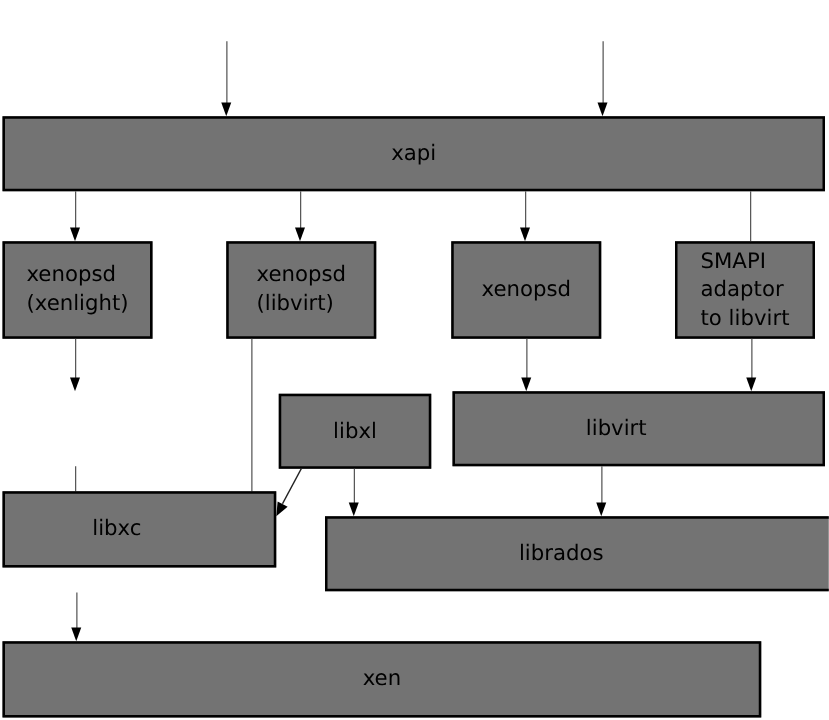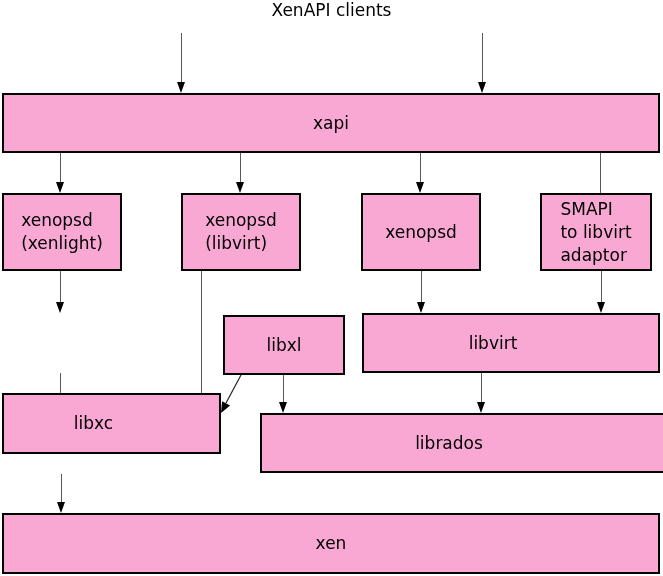--- a/index.html
+++ b/index.html
@@ -18,21 +18,21 @@
   .title{
     position:absolute;
     left:0; top:1; width:663px;
     text-align:center;
     font-size:17px;
     line-height:20px;
   }
   .node{
     position:absolute;
     box-sizing:border-box;
-    background:#f9a8d4;
+    background:#737373;
     border:2px solid #000000;
     display:flex;
     align-items:center;
     justify-content:center;
     font-size:17px;
     line-height:23px;
     text-align:center;
   }
   .node .multiline{
     text-align:left;
@@ -53,21 +53,20 @@
   }
   .diag{
     position:absolute;
   }
 </style>
 </head>
 <body>
 
 <div id="canvas">
 
-  <div class="title">XenAPI clients</div>
 
   <div class="vline" style="left:181px;top:33px;height:51px"></div>
   <div class="ah" style="left:177px;top:82px"></div>
   <div class="vline" style="left:482px;top:33px;height:51px"></div>
   <div class="ah" style="left:478px;top:82px"></div>
 
   <div class="node" style="left:2px;top:93px;width:658px;height:60px">
     <span>xapi</span>
   </div>
 
@@ -92,22 +91,22 @@
     </div>
   </div>
   <div class="node" style="left:361px;top:193px;width:120px;height:78px">
     <div class="multiline">
       <div>xenopsd</div>
     </div>
   </div>
   <div class="node" style="left:540px;top:193px;width:112px;height:78px">
     <div class="multiline">
       <div>SMAPI</div>
+      <div>adaptor</div>
       <div>to libvirt</div>
-      <div>adaptor</div>
     </div>
   </div>
 
   <div class="vline" style="left:60px;top:271px;height:33px"></div>
   <div class="ah" style="left:56px;top:302px"></div>
   <div class="vline" style="left:201px;top:271px;height:133px"></div>
   <div class="ah" style="left:197px;top:402px"></div>
   <div class="vline" style="left:421px;top:271px;height:33px"></div>
   <div class="ah" style="left:417px;top:302px"></div>
   <div class="vline" style="left:601px;top:271px;height:33px"></div>
@@ -136,17 +135,17 @@
   <div class="node" style="left:2px;top:393px;width:219px;height:61px">
     <span class="shift18">libxc</span>
   </div>
   <div class="node" style="left:260px;top:413px;width:438px;height:60px">
     <span class="shift30">librados</span>
   </div>
 
   <div class="vline" style="left:61px;top:474px;height:30px"></div>
   <div class="ah" style="left:57px;top:502px"></div>
 
-  <div class="node" style="left:2px;top:513px;width:658px;height:61px">
+  <div class="node" style="left:2px;top:513px;width:607px;height:61px">
     <span>xen</span>
   </div>
 
 </div>
 
 </body></html>

